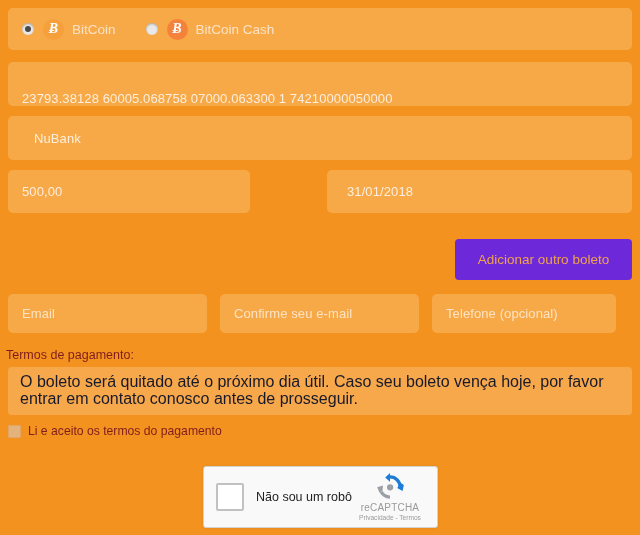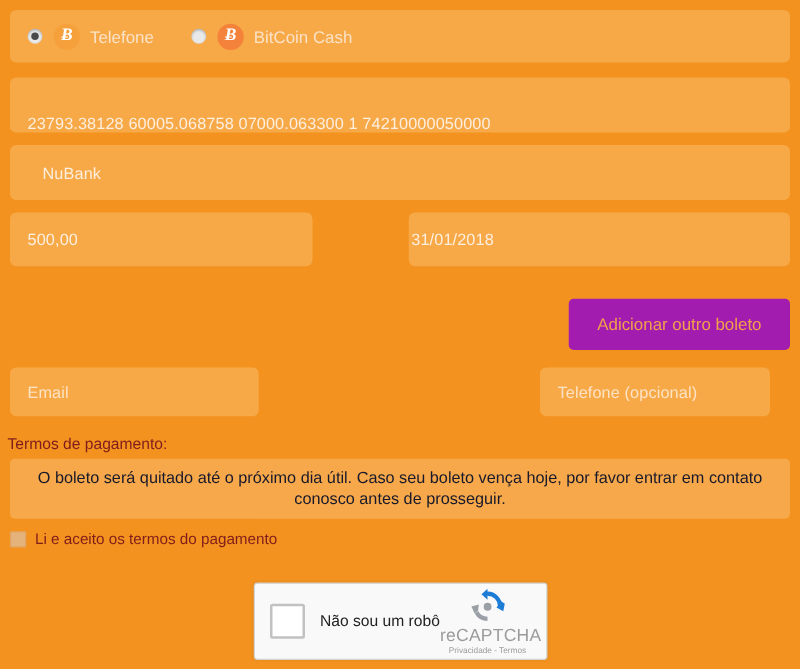--- a/index.html
+++ b/index.html
@@ -114,29 +114,29 @@
     left: 8px; top: 170px;
     width: 242px; height: 43px;
     display: flex; align-items: center;
     padding-left: 14px;
   }
   #duedate-field {
     position: absolute;
     left: 327px; top: 170px;
     width: 305px; height: 43px;
     display: flex; align-items: center;
-    padding-left: 2px;
+    padding-left: 20px;
   }
 
   
   #add-boleto-button {
     position: absolute;
     left: 455px; top: 239px;
     width: 177px; height: 41px;
-    background: #a21caf;
+    background: #6d28d9;
     border: none;
     border-radius: 4px;
     color: #f0a24a;
     font-size: 13.5px;
     font-family: "Liberation Sans", sans-serif;
     cursor: pointer;
     padding: 0;
   }
 
   
@@ -173,24 +173,23 @@
     position: absolute;
     left: 8px; top: 367px;
     width: 624px; height: 48px;
     background: #f6a84a;
     border-radius: 4px;
     box-sizing: border-box;
     padding: 6px 12px 0 12px;
   }
   #terms-text {
     color: #18192b;
-    font-size: 13px;
+    font-size: 16px;
     line-height: 17px;
     font-family: "Liberation Sans", sans-serif;
-    text-align: center;
   }
   #accept-row {
     position: absolute;
     left: 8px; top: 424px;
     display: flex;
     align-items: center;
     cursor: pointer;
   }
   #accept-checkbox {
     width: 11px; height: 11px;
@@ -239,41 +238,41 @@
     margin-right: 9px;
     text-align: center;
     width: 76px;
   }
   #recaptcha-logo-icon {
     display: block;
     margin: 0 auto;
   }
   #recaptcha-brand-name {
     color: #9b9b9b;
-    font-size: 14px;
+    font-size: 10px;
     letter-spacing: .2px;
     margin-top: 1px;
   }
   #recaptcha-legal {
     color: #9b9b9b;
     font-size: 6.6px;
     margin-top: 1px;
   }
 </style>
 </head>
 <body>
 
 <div class="page">
 
   <div class="panel" id="crypto-selector">
 
     <div class="crypto-option">
       <span class="radio checked"></span>
       <span class="coin btc">Ƀ</span>
-      <span class="crypto-label">Telefone</span>
+      <span class="crypto-label">BitCoin</span>
     </div>
 
     <div class="crypto-option">
       <span class="radio"></span>
       <span class="coin bch">Ƀ</span>
       <span class="crypto-label">BitCoin Cash</span>
     </div>
 
   </div>
 
@@ -292,20 +291,23 @@
   <div class="panel" id="duedate-field">
     <span class="field-text value-text">31/01/2018</span>
   </div>
 
   <button id="add-boleto-button">Adicionar outro boleto</button>
 
   <div class="panel" id="email-field">
     <span class="field-text">Email</span>
   </div>
 
+  <div class="panel" id="email-confirm-field">
+    <span class="field-text">Confirme seu e-mail</span>
+  </div>
 
   <div class="panel" id="phone-field">
     <span class="field-text">Telefone (opcional)</span>
   </div>
 
   <div id="terms-label">Termos de pagamento:</div>
 
   <div id="terms-box">
     <div id="terms-text">O boleto será quitado até o próximo dia útil. Caso seu boleto vença hoje, por favor entrar em contato conosco antes de prosseguir.</div>
   </div>

